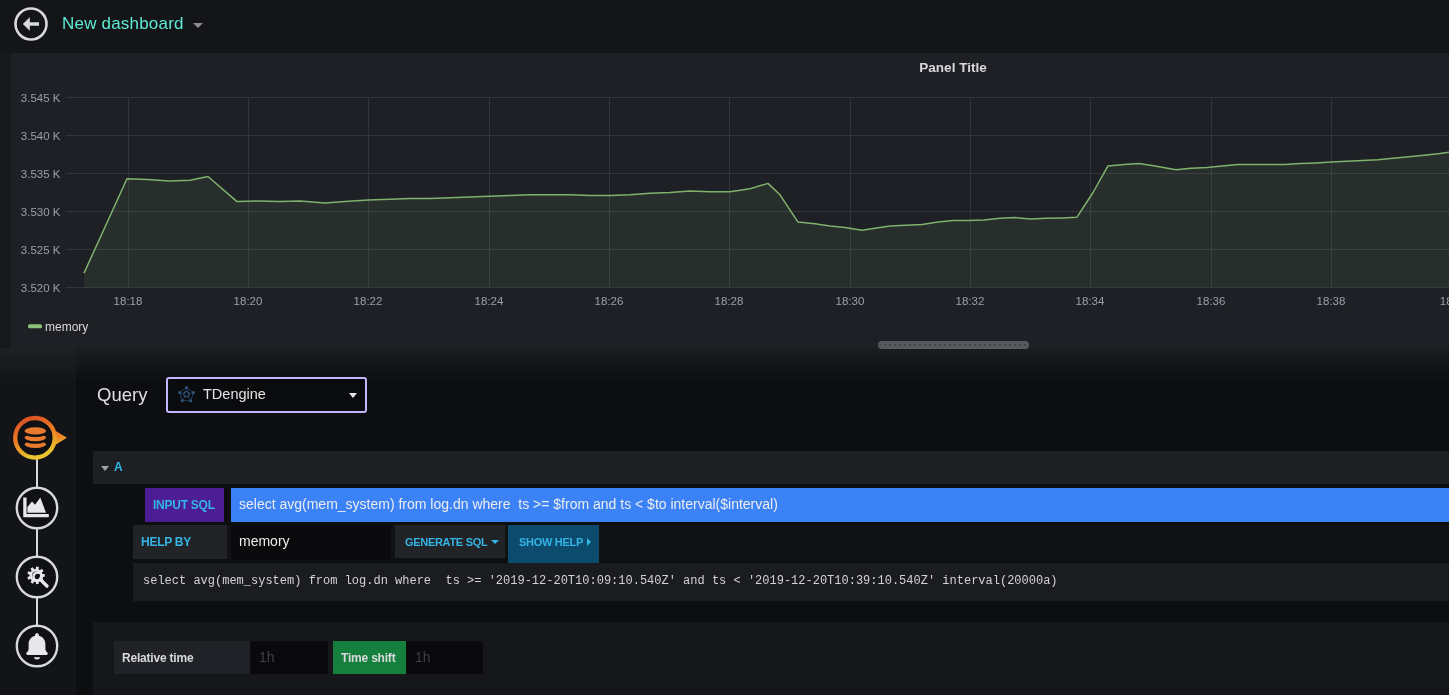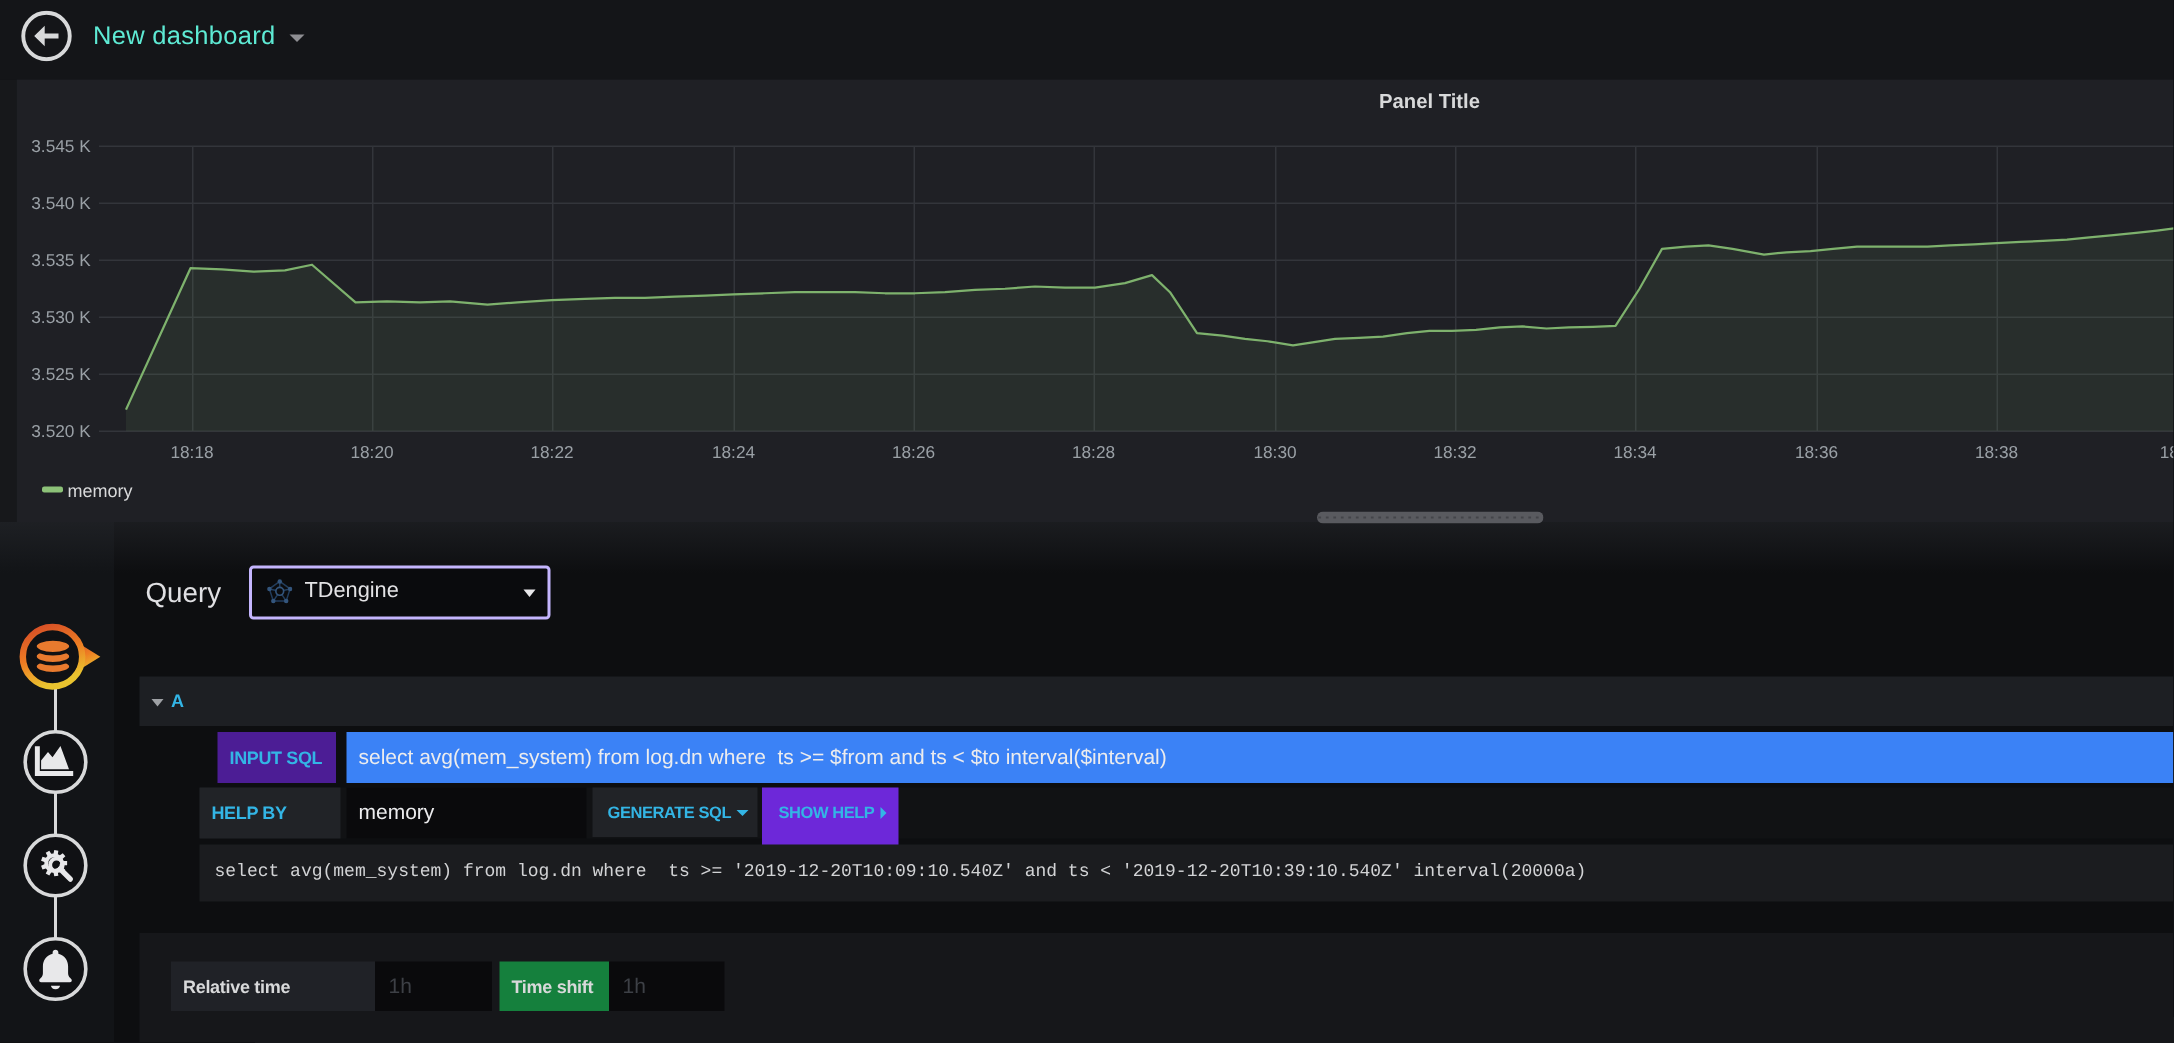--- a/index.html
+++ b/index.html
@@ -163,21 +163,21 @@
   <div class="abs" style="left:133px;top:525px;width:94px;height:34px;background:#212327;">
     <div class="abs" style="left:8px;top:10px;font-size:12px;font-weight:700;letter-spacing:-0.25px;color:#33b5e5;">HELP BY</div>
   </div>
   <div class="abs" style="left:231px;top:525px;width:160px;height:34px;background:#0a0a0c;">
     <div class="abs" style="left:8px;top:8px;font-size:14px;color:#ececee;">memory</div>
   </div>
   <div class="abs" style="left:395px;top:525px;width:110px;height:33px;background:#212327;">
     <div class="abs" style="left:10px;top:11px;font-size:11px;font-weight:700;letter-spacing:-0.3px;color:#33b5e5;">GENERATE SQL</div>
     <div class="abs" style="left:96px;top:15px;width:0;height:0;border-left:4px solid transparent;border-right:4px solid transparent;border-top:4.5px solid #33b5e5;"></div>
   </div>
-  <div class="abs" style="left:508px;top:525px;width:91px;height:45px;background:#6d28d9;">
+  <div class="abs" style="left:508px;top:525px;width:91px;height:45px;background:#0c4a6e;">
     <div class="abs" style="left:11px;top:11px;font-size:11px;font-weight:700;letter-spacing:-0.3px;color:#33b5e5;">SHOW HELP</div>
     <div class="abs" style="left:79px;top:13px;width:0;height:0;border-top:4px solid transparent;border-bottom:4px solid transparent;border-left:4.5px solid #33b5e5;"></div>
   </div>
 
   <div class="abs" style="left:133px;top:563px;width:1316px;height:38px;background:#1b1c1f;">
     <div class="abs" style="left:10px;top:11px;font-family:'Liberation Mono',monospace;font-size:12px;color:#d2d3d5;white-space:pre;">select avg(mem_system) from log.dn where  ts &gt;= '2019-12-20T10:09:10.540Z' and ts &lt; '2019-12-20T10:39:10.540Z' interval(20000a)</div>
   </div>
 
   <div class="abs" style="left:93px;top:622px;width:1356px;height:73px;background:#16171a;">
     <div class="abs" style="left:21px;top:19px;width:136px;height:33px;background:#202227;">

